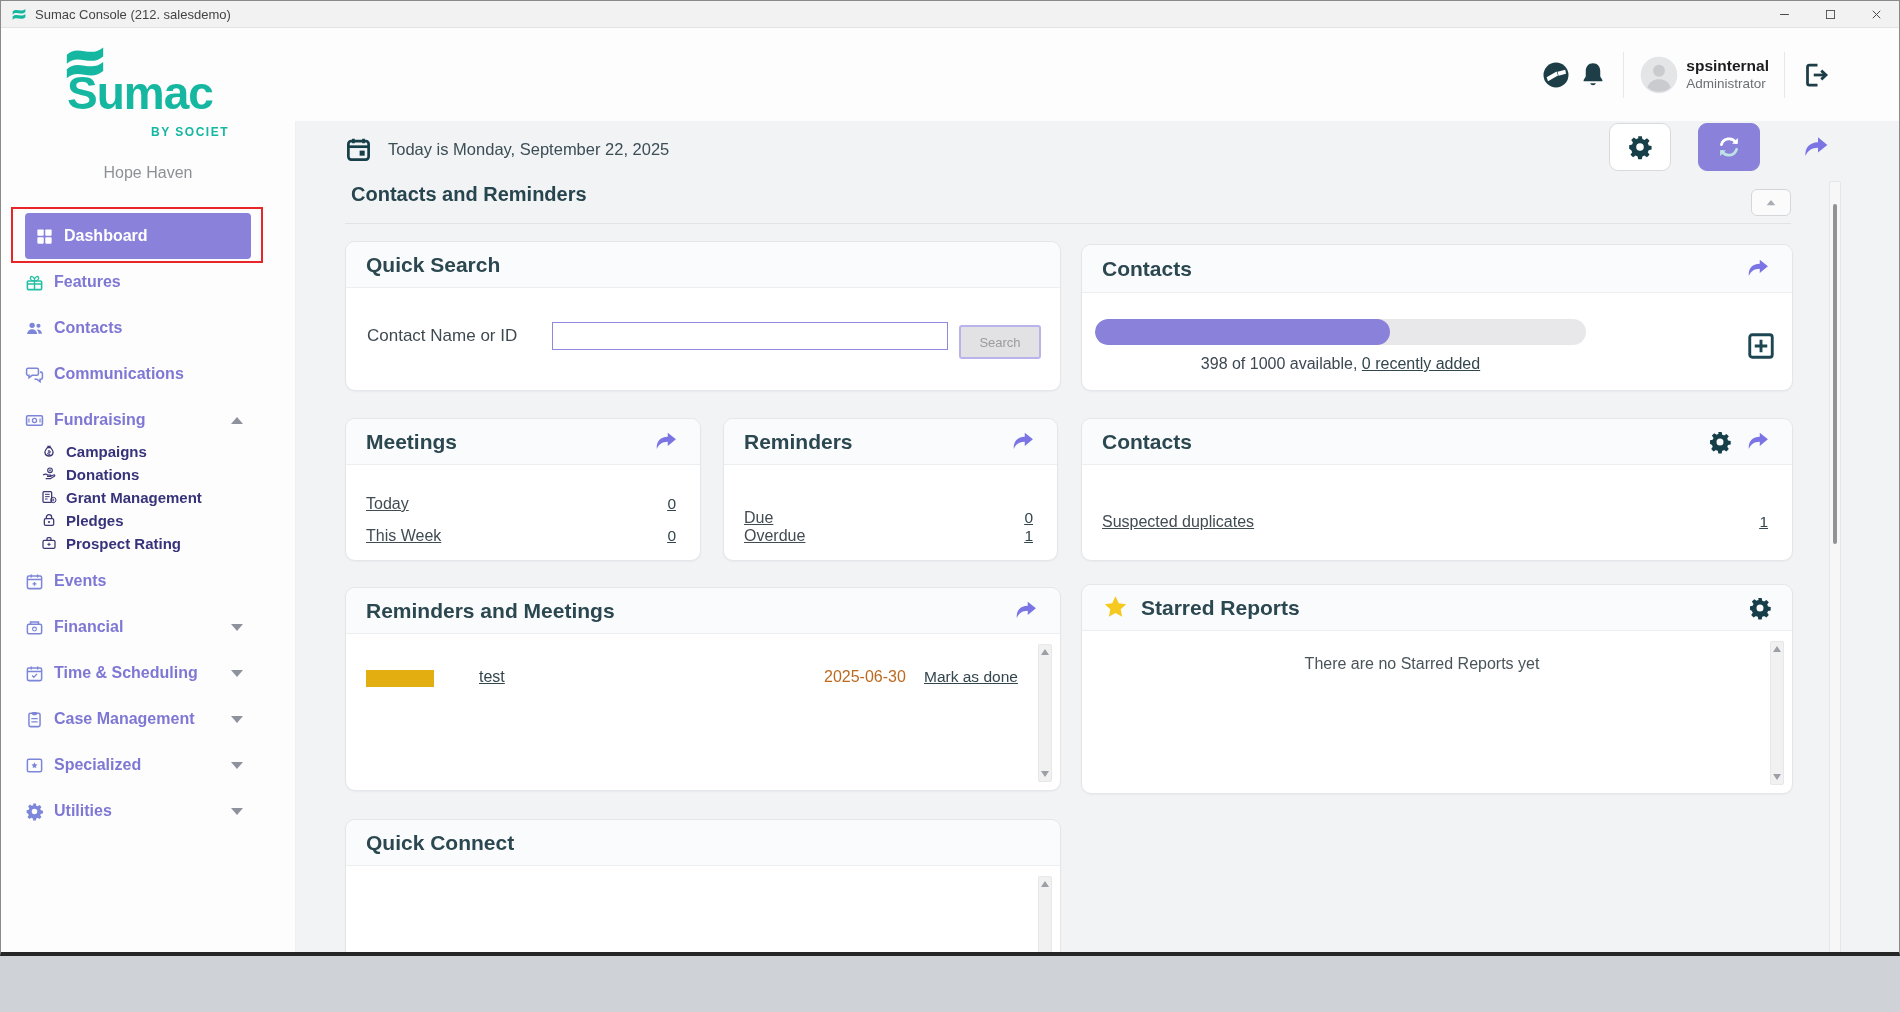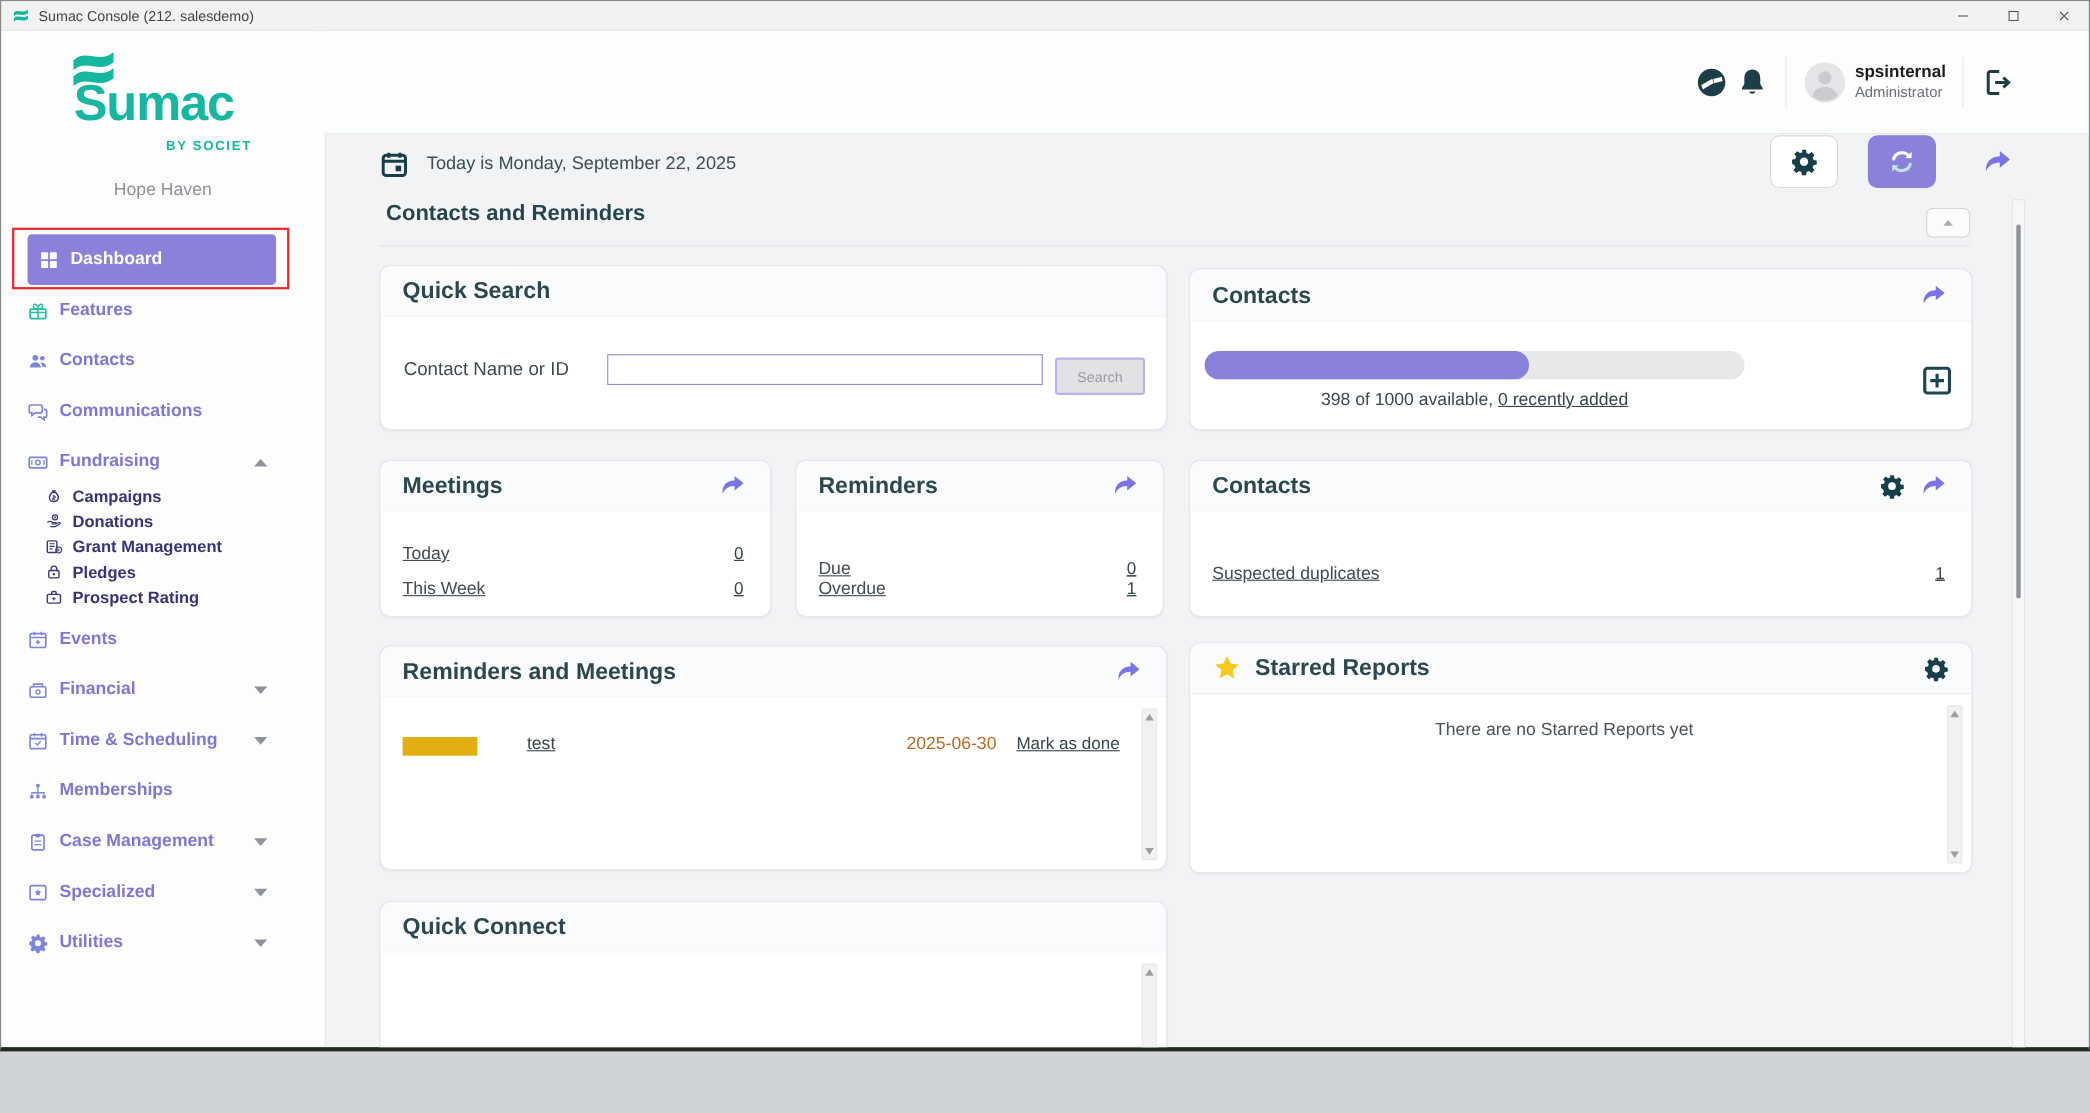--- a/index.html
+++ b/index.html
@@ -293,32 +293,20 @@
               <path d="M3 9.5h18M8 3v4M16 3v4" stroke="currentColor" stroke-width="1.9"></path>
               <path d="M9 14.5l2.2 2.2 4-4.2" fill="none" stroke="currentColor" stroke-width="1.7"></path>
             </svg>
           </span>
           <span>Time &amp; Scheduling</span>
           <span class="chev down"></span>
         </div>
         <div class="nav-item">
           <span class="nav-icon">
             <svg viewBox="0 0 24 24" width="100%" height="100%">
-              <circle cx="12" cy="5.5" r="2.2" fill="currentColor"></circle>
-              <circle cx="5" cy="18" r="2.2" fill="currentColor"></circle>
-              <circle cx="12" cy="18" r="2.2" fill="currentColor"></circle>
-              <circle cx="19" cy="18" r="2.2" fill="currentColor"></circle>
-              <path d="M12 8v4M5 15.5v-2h14v2M12 12v4" fill="none" stroke="currentColor" stroke-width="1.5"></path>
-            </svg>
-          </span>
-          <span>Memberships</span>
-        </div>
-        <div class="nav-item">
-          <span class="nav-icon">
-            <svg viewBox="0 0 24 24" width="100%" height="100%">
               <rect x="5" y="4" width="14" height="17" rx="2" fill="none" stroke="currentColor" stroke-width="1.9"></rect>
               <rect x="9" y="2.5" width="6" height="4" rx="1" fill="currentColor"></rect>
               <path d="M8 11h8M8 15h8" stroke="currentColor" stroke-width="1.5"></path>
             </svg>
           </span>
           <span>Case Management</span>
           <span class="chev down"></span>
         </div>
         <div class="nav-item">
           <span class="nav-icon">

